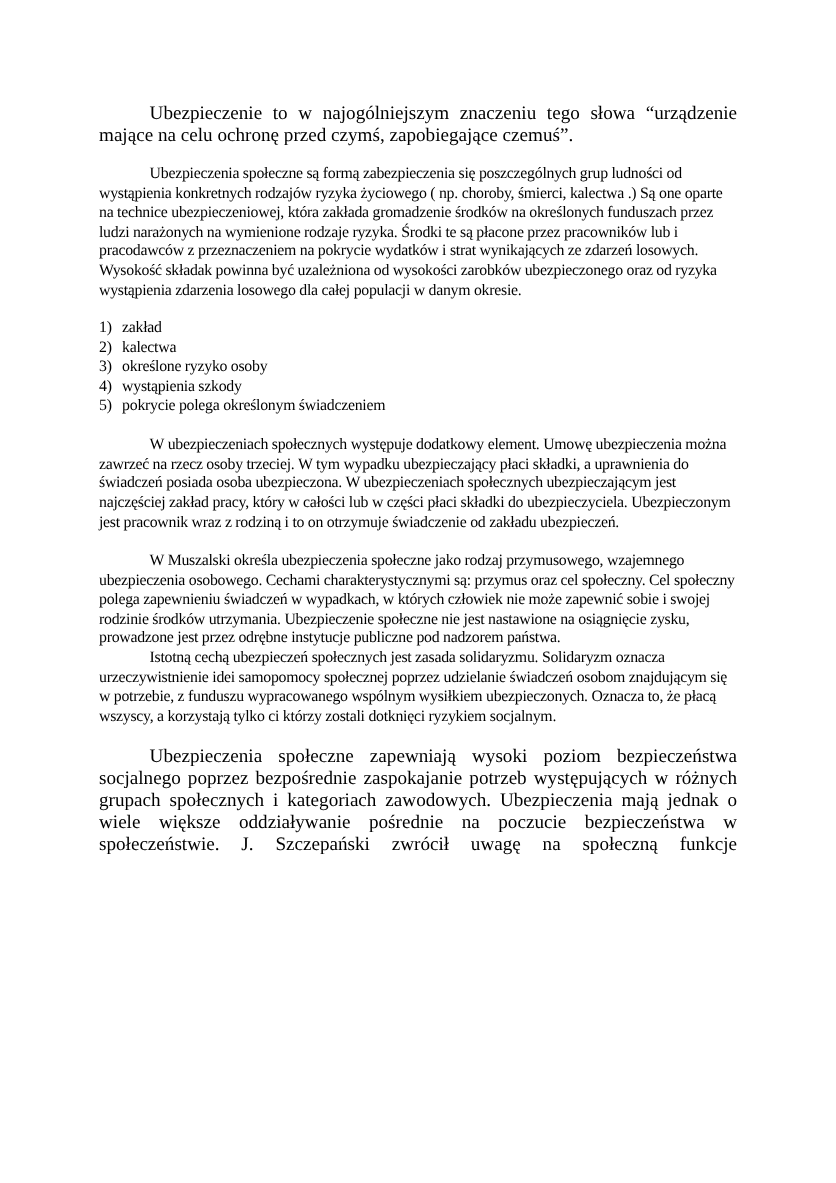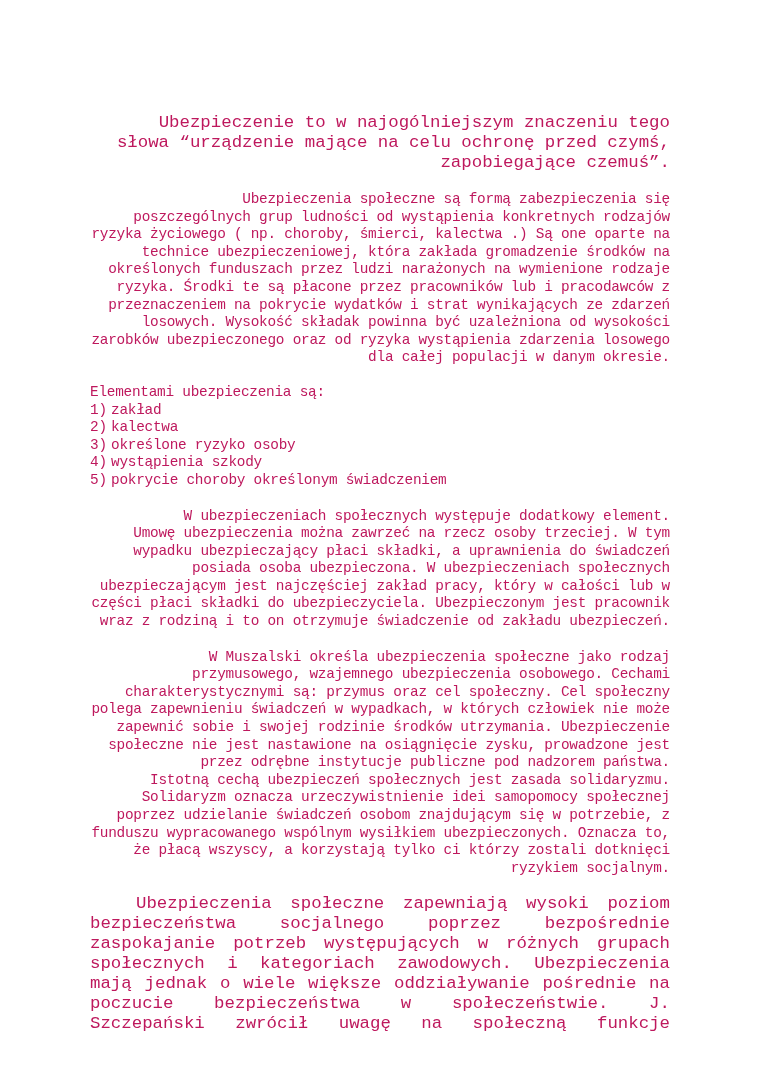--- a/index.html
+++ b/index.html
@@ -1,63 +1,62 @@
 <!DOCTYPE html>
 <html><head>
 <meta charset="utf-8">
 <style>
   html, body { margin: 0; padding: 0; background: #ffffff; }
   body { width: 760px; height: 1075px; position: relative; overflow: hidden; }
   .page {
     position: absolute; left: 90px; top: 92px; width: 580px;
-    color: #be185d; font-family: Liberation Mono, monospace; margin-top: 21px;
+    color: #000000; font-family: Liberation Serif, serif;
   }
   .big { font-size: 17.4px; line-height: 20px; text-align: justify; }
   .small { font-size: 14.4px; line-height: 17.6px; letter-spacing: -0.25px; }
-  .indent { text-indent: 46px; text-align: right; }
+  .indent { text-indent: 46px; }
   p { margin: 0; }
   .gap-a { height: 18px; }
   .gap-b { height: 17px; }
   .gap-c { height: 18px; }
   .gap-d { height: 18px; }
   .gap-e { height: 17px; }
   ol { list-style: none; margin: 0; padding: 0; }
   ol li { display: flex; }
   ol li .num { width: 21px; flex: 0 0 21px; }
   .justify-all { text-align: justify; text-align-last: justify; }
 </style>
 </head>
 <body>
 
 <div class="page">
   <p class="big indent">Ubezpieczenie  to w najogólniejszym znaczeniu tego słowa “urządzenie mające na celu ochronę przed czymś, zapobiegające czemuś”.</p>
   <div class="gap-a"></div>
   <p class="small indent">Ubezpieczenia społeczne są formą zabezpieczenia się poszczególnych grup ludności od wystąpienia konkretnych rodzajów ryzyka życiowego ( np. choroby, śmierci, kalectwa .) Są one oparte na technice ubezpieczeniowej, która zakłada gromadzenie środków na określonych funduszach przez ludzi narażonych na wymienione rodzaje ryzyka. Środki te są płacone przez pracowników lub i pracodawców z przeznaczeniem na pokrycie wydatków i strat wynikających ze zdarzeń losowych. Wysokość składak powinna być uzależniona od wysokości zarobków ubezpieczonego oraz od ryzyka wystąpienia zdarzenia losowego dla całej populacji w danym okresie.</p>
   <div class="gap-b"></div>
-  <p class="small">Elementami ubezpieczenia są:</p>
   <ol class="small">
     <li>
         <span class="num">1)</span>
         <span>zakład</span>
       </li>
     <li>
         <span class="num">2)</span>
         <span>kalectwa</span>
       </li>
     <li>
         <span class="num">3)</span>
         <span>określone ryzyko osoby</span>
       </li>
     <li>
         <span class="num">4)</span>
         <span>wystąpienia szkody</span>
       </li>
     <li>
         <span class="num">5)</span>
-        <span>pokrycie choroby określonym świadczeniem</span>
+        <span>pokrycie polega określonym świadczeniem</span>
       </li>
   </ol>
   <div class="gap-c"></div>
   <p class="small indent">W ubezpieczeniach społecznych występuje dodatkowy element. Umowę ubezpieczenia można zawrzeć na rzecz osoby trzeciej. W tym wypadku ubezpieczający płaci składki, a uprawnienia do świadczeń posiada osoba ubezpieczona. W ubezpieczeniach społecznych ubezpieczającym jest najczęściej zakład pracy, który w całości lub w części płaci składki do ubezpieczyciela. Ubezpieczonym jest pracownik wraz z rodziną i to on otrzymuje świadczenie od zakładu ubezpieczeń.</p>
   <div class="gap-d"></div>
   <p class="small indent">W Muszalski określa ubezpieczenia społeczne jako rodzaj przymusowego, wzajemnego ubezpieczenia osobowego. Cechami charakterystycznymi są: przymus oraz cel społeczny. Cel społeczny polega zapewnieniu świadczeń w wypadkach, w których człowiek nie może zapewnić sobie i swojej rodzinie środków utrzymania. Ubezpieczenie społeczne nie jest nastawione na osiągnięcie zysku, prowadzone jest przez odrębne instytucje publiczne pod nadzorem państwa.</p>
   <p class="small indent">Istotną cechą  ubezpieczeń społecznych jest zasada solidaryzmu. Solidaryzm oznacza urzeczywistnienie idei samopomocy społecznej poprzez udzielanie świadczeń osobom znajdującym się w potrzebie, z funduszu wypracowanego wspólnym wysiłkiem ubezpieczonych. Oznacza to, że płacą wszyscy, a korzystają tylko ci którzy zostali dotknięci ryzykiem socjalnym.</p>
   <div class="gap-e"></div>
   <p class="big indent justify-all">Ubezpieczenia społeczne zapewniają wysoki poziom bezpieczeństwa socjalnego poprzez bezpośrednie zaspokajanie potrzeb występujących w różnych grupach społecznych i kategoriach zawodowych. Ubezpieczenia mają jednak o wiele większe oddziaływanie pośrednie na poczucie bezpieczeństwa w społeczeństwie. J. Szczepański zwrócił uwagę na społeczną funkcje</p>
 </div>

